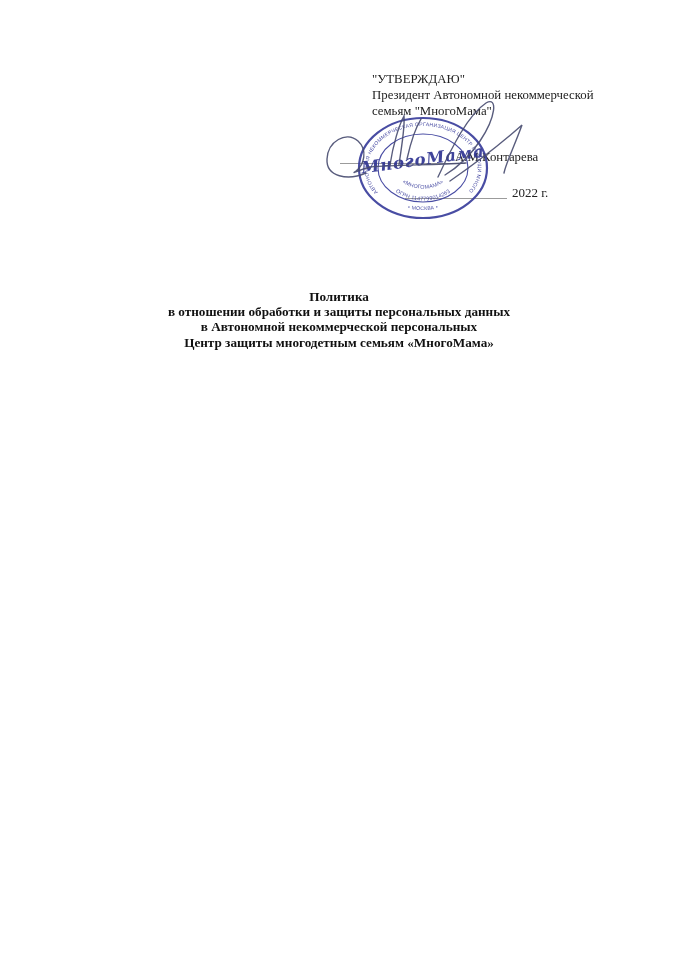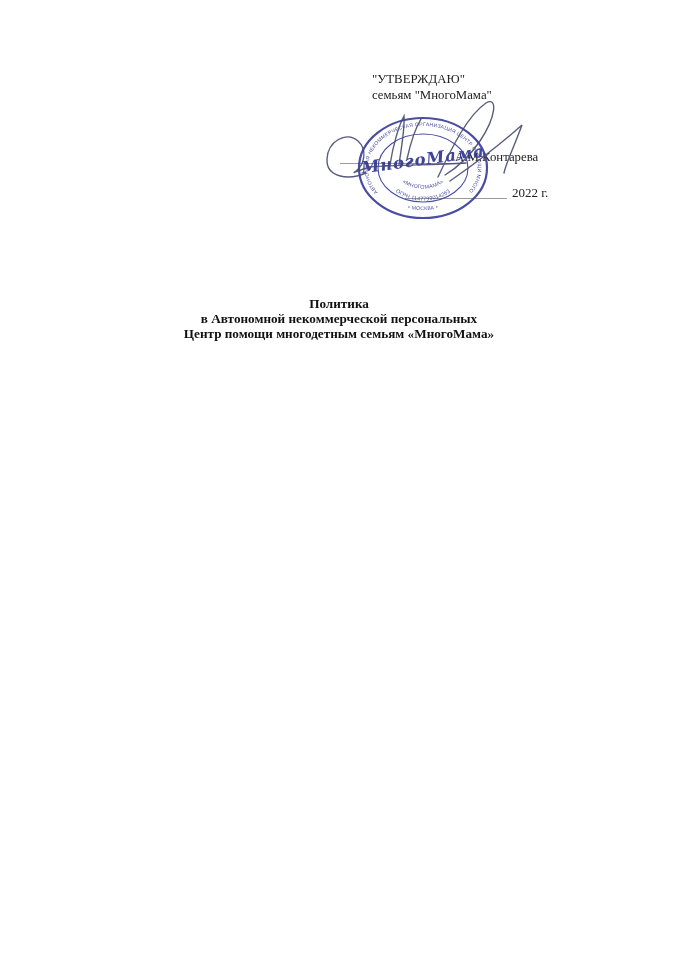--- a/index.html
+++ b/index.html
@@ -27,31 +27,32 @@
   .stamp .ring{font-size:5.1px;letter-spacing:.25px;}
   .stamp .inner-small{font-size:5.4px;letter-spacing:.2px;}
   .stamp .logo{
     font-family:"DejaVu Serif","Liberation Serif",serif;
     font-style:italic;font-weight:bold;font-size:16.5px;letter-spacing:.8px;
   }
   
   .signature{position:absolute;left:300px;top:85px;width:260px;height:150px;}
   
   .title-block{
-    position:absolute;left:0;top:296px;width:678px;text-align:center;
+    position:absolute;left:0;top:289px;width:678px;text-align:center;
     font-weight:bold;font-size:13.2px;line-height:15.2px;color:#111;
   }
 </style>
 </head>
 <body>
 
 <div class="page">
 
   <div class="approval">
     <div>"УТВЕРЖДАЮ"</div>
+    <div>Президент Автономной некоммерческой</div>
     <div>семьям "МногоМама"</div>
   </div>
 
   <div class="sig-row">
     <div class="sig-rule"></div>
     <div class="sig-name">А.М.Контарева</div>
   </div>
 
   <div class="date-row">
     <div class="date-rule"></div>
@@ -92,17 +93,18 @@
       <path d="M 90 80 C 93 60, 99 40, 104 31 C 105 44, 101 64, 99 80"></path>
       <path d="M 107 74 C 111 56, 116 42, 121 34"></path>
 
       <path d="M 138 92 C 152 62, 168 30, 186 18 C 198 11, 196 32, 180 56 C 169 72, 155 84, 145 90"></path>
       <path d="M 150 96 C 176 78, 204 56, 222 40 C 214 62, 206 78, 204 88"></path>
     </g>
   </svg>
 
   <div class="title-block">
     <div>Политика</div>
+    <div>в отношении обработки и защиты персональных данных</div>
     <div>в Автономной некоммерческой персональных</div>
-    <div>Центр помощи многодетным семьям «МногоМама»</div>
+    <div>Центр защиты многодетным семьям «МногоМама»</div>
   </div>
 
 </div>
 
 </body></html>

